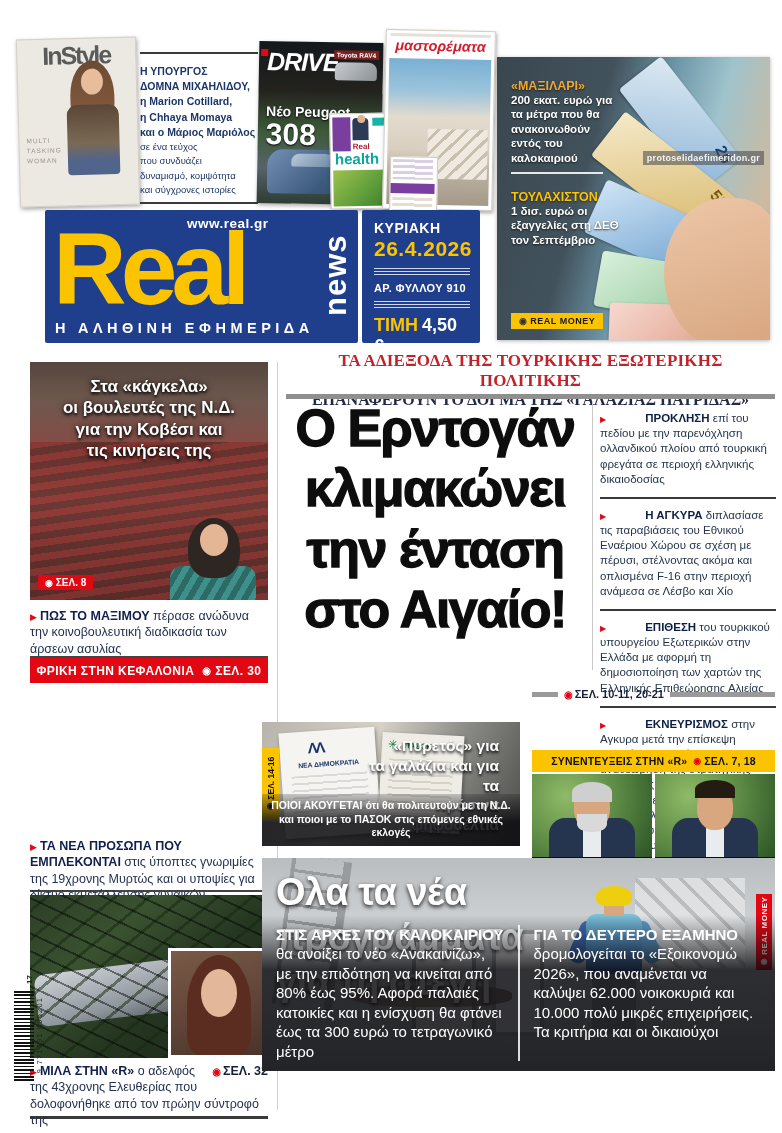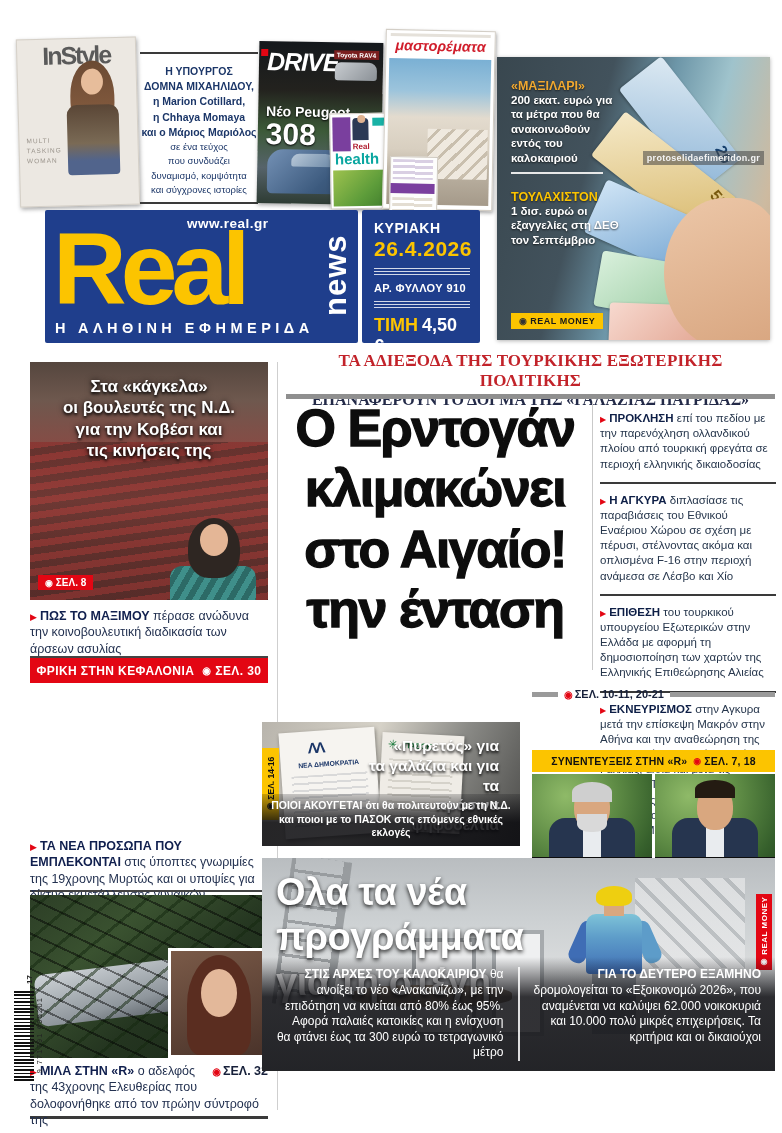--- a/index.html
+++ b/index.html
@@ -15,21 +15,21 @@
            font-size:25px;font-weight:bold;color:#5a5a5a;letter-spacing:-2px;}
   .instyle-woman-hair{position:absolute;left:52px;top:22px;width:44px;height:70px;border-radius:50% 50% 40% 40%;
            background:linear-gradient(180deg,#6b4a33,#8a5f41);}
   .instyle-woman-face{position:absolute;left:63px;top:30px;width:22px;height:26px;border-radius:50%;background:#e7bd9b;}
   .instyle-woman-body{position:absolute;left:48px;top:66px;width:52px;height:70px;border-radius:10px 10px 4px 4px;
            background:linear-gradient(180deg,#5a4636,#7a6a55 55%,#51648c 80%);}
   .instyle-coverline{position:absolute;left:7px;top:96px;font-size:6.5px;line-height:1.5;color:#9a948c;
            white-space:pre-line;letter-spacing:1px;}
 
   .promo-note{left:140px;top:52px;width:118px;height:138px;border-top:2px solid #3a3a3a;border-bottom:2px solid #3a3a3a;
-           padding-top:10px;text-align:center;color:#1b3668;}
+           padding-top:10px;text-align:left;color:#1b3668;}
   .promo-note .b{font-size:10.5px;font-weight:bold;line-height:1.45;}
   .promo-note .r{font-size:9.5px;line-height:1.5;}
 
   .drive{left:258px;top:42px;width:124px;height:162px;transform:rotate(1deg);
          background:linear-gradient(180deg,#14181c 0%,#23221e 30%,#3c5a38 55%,#56636a 78%,#2e3c34 100%);
          box-shadow:1px 2px 4px rgba(0,0,0,.35);}
   .drive-logo{position:absolute;left:8px;top:6px;font-size:25px;font-weight:bold;color:#fff;
          letter-spacing:-1px;font-style:italic;}
   .drive-dot{position:absolute;left:2px;top:8px;width:7px;height:7px;background:#e30613;}
   .drive-tag{position:absolute;right:4px;top:8px;font-size:6.5px;font-weight:bold;color:#fff;background:#7a1f1f;padding:1px 3px;}
@@ -174,21 +174,21 @@
   .cap-crime .pageref .ic{color:#e30613;font-size:10px;margin-right:2px;}
 
   
   .mainhead{left:283px;top:398px;width:304px;text-align:center;color:#0d0d0d;font-weight:bold;
         font-size:52px;line-height:1.16;letter-spacing:-1.5px;-webkit-text-stroke:1.3px #0d0d0d;}
 
   
   .bullets{left:600px;top:402px;width:176px;}
   .bullet-item{font-size:11.5px;line-height:1.32;color:#26364c;padding:9px 0 10px 0;border-bottom:2px solid #3a3a3a;}
   .bullet-item:last-child{border-bottom:none;}
-  .bullet-item .lead{font-weight:bold;color:#0d1e46;}
+  .bullet-item .lead{font-weight:bold;color:#0d1e46;margin-left:36px;}
   .bullet-item .arrow{color:#e30613;font-size:8px;margin-right:3px;}
   .pagesrow{left:532px;top:688px;width:243px;display:flex;align-items:center;gap:6px;}
   .pagesrow .rule{height:5px;background:#9a9a9a;flex:1;}
   .pagesrow .rule.sm{flex:0 0 26px;}
   .pagesrow .txt{font-size:11px;font-weight:bold;color:#17203a;white-space:nowrap;}
   .pagesrow .ic{color:#e30613;font-size:10px;margin-right:2px;}
 
   
   .ballots{left:262px;top:722px;width:258px;height:124px;overflow:hidden;
         background:linear-gradient(115deg,#b8b4ac 0%,#d6d2c8 38%,#8a8a86 66%,#4a4a48 100%);}
@@ -258,21 +258,21 @@
   .w-arm-l{position:absolute;left:-6px;top:34px;width:18px;height:44px;border-radius:8px;background:#3f6db5;transform:rotate(24deg);}
   .w-arm-r{position:absolute;right:-6px;top:34px;width:18px;height:44px;border-radius:8px;background:#5d9cc9;transform:rotate(-24deg);}
   .w-pants{position:absolute;left:12px;top:86px;width:44px;height:62px;background:#9aa0a6;}
   .h-head{position:absolute;left:14px;top:12px;color:#fff;font-size:38px;font-weight:bold;line-height:1.18;
         letter-spacing:-.5px;text-shadow:0 2px 4px rgba(0,0,0,.85);}
   .h-badge{position:absolute;right:3px;top:36px;width:16px;height:76px;background:#e30613;
         writing-mode:vertical-rl;transform:rotate(180deg);display:flex;align-items:center;justify-content:center;
         font-size:8px;font-weight:bold;color:#fff;letter-spacing:.5px;}
   .h-overlay{position:absolute;left:0;bottom:0;width:100%;box-sizing:border-box;padding:10px 14px 10px 14px;
         background:linear-gradient(180deg,rgba(8,8,12,0) 0%,rgba(8,8,12,.82) 35%);display:flex;gap:14px;}
-  .h-col{flex:1;color:#fff;font-size:12px;line-height:1.3;text-align:right;}
+  .h-col{flex:1;color:#fff;font-size:15px;line-height:1.3;}
   .h-col .lead{font-weight:bold;}
   .h-colsep{width:2px;background:rgba(255,255,255,.85);}
 
   
   .barcode-wrap{left:-30px;top:1002px;width:118px;height:40px;transform:rotate(-90deg);display:flex;align-items:center;gap:5px;}
   .bc-block{width:92px;}
   .bc-bars{height:20px;background:repeating-linear-gradient(90deg,#111 0 1.5px,transparent 1.5px 3.4px);}
   .bc-num{font-size:7.5px;color:#222;letter-spacing:1.2px;text-align:center;margin-top:1px;}
   .bc-top{font-size:8px;font-weight:bold;color:#222;}
   .pre{white-space:pre-line;}
@@ -427,22 +427,22 @@
     </div>
   </div>
   <div class="abs caption cap-crime">
     <span class="pageref"><span class="ic">◉</span><span>ΣΕΛ. 32</span></span>
     <span class="arrow">▶</span><span class="lead">ΜΙΛΑ ΣΤΗΝ «R»</span><span> ο αδελφός της 43χρονης Ελευθερίας που δολοφονήθηκε από τον πρώην σύντροφό της</span>
   </div>
 
   <div class="abs mainhead">
     <div>Ο Ερντογάν</div>
     <div>κλιμακώνει</div>
+    <div>την ένταση</div>
     <div>στο Αιγαίο!</div>
-    <div>την ένταση</div>
   </div>
 
   <div class="abs bullets">
     <div class="bullet-item">
       <span class="arrow">▶</span><span class="lead">ΠΡΟΚΛΗΣΗ</span><span> επί του πεδίου με την παρενόχληση ολλανδικού πλοίου από τουρκική φρεγάτα σε περιοχή ελληνικής δικαιοδοσίας</span>
     </div>
     <div class="bullet-item">
       <span class="arrow">▶</span><span class="lead">Η ΑΓΚΥΡΑ</span><span> διπλασίασε τις παραβιάσεις του Εθνικού Εναέριου Χώρου σε σχέση με πέρυσι, στέλνοντας ακόμα και οπλισμένα F-16 στην περιοχή ανάμεσα σε Λέσβο και Χίο</span>
     </div>
     <div class="bullet-item">

